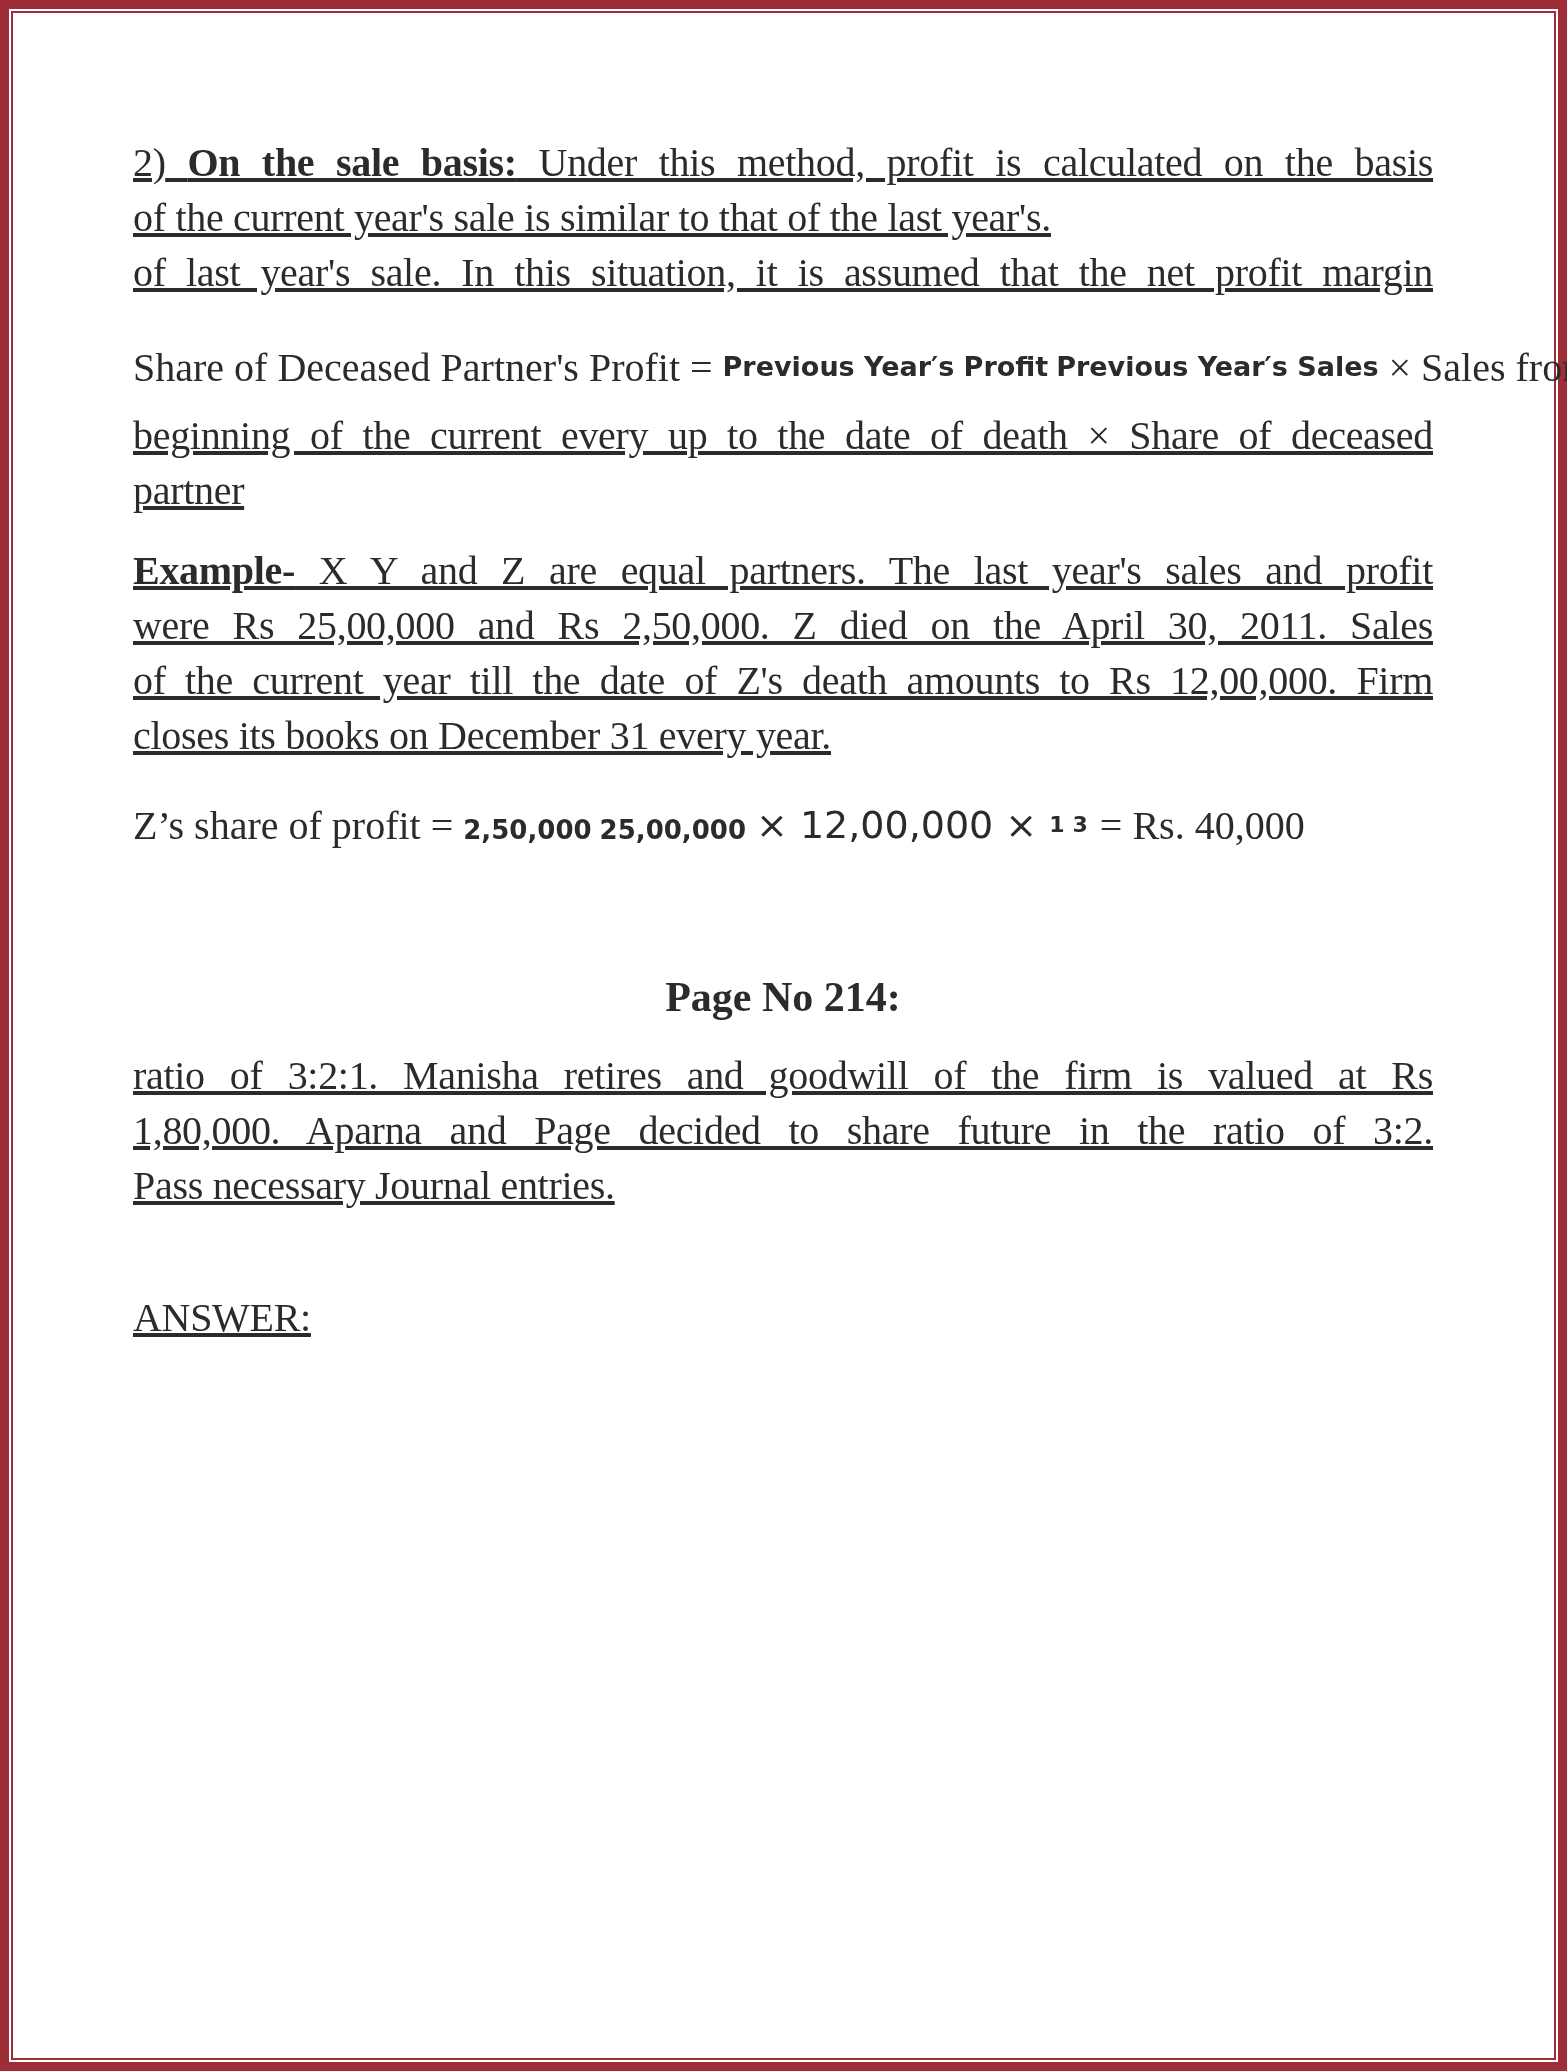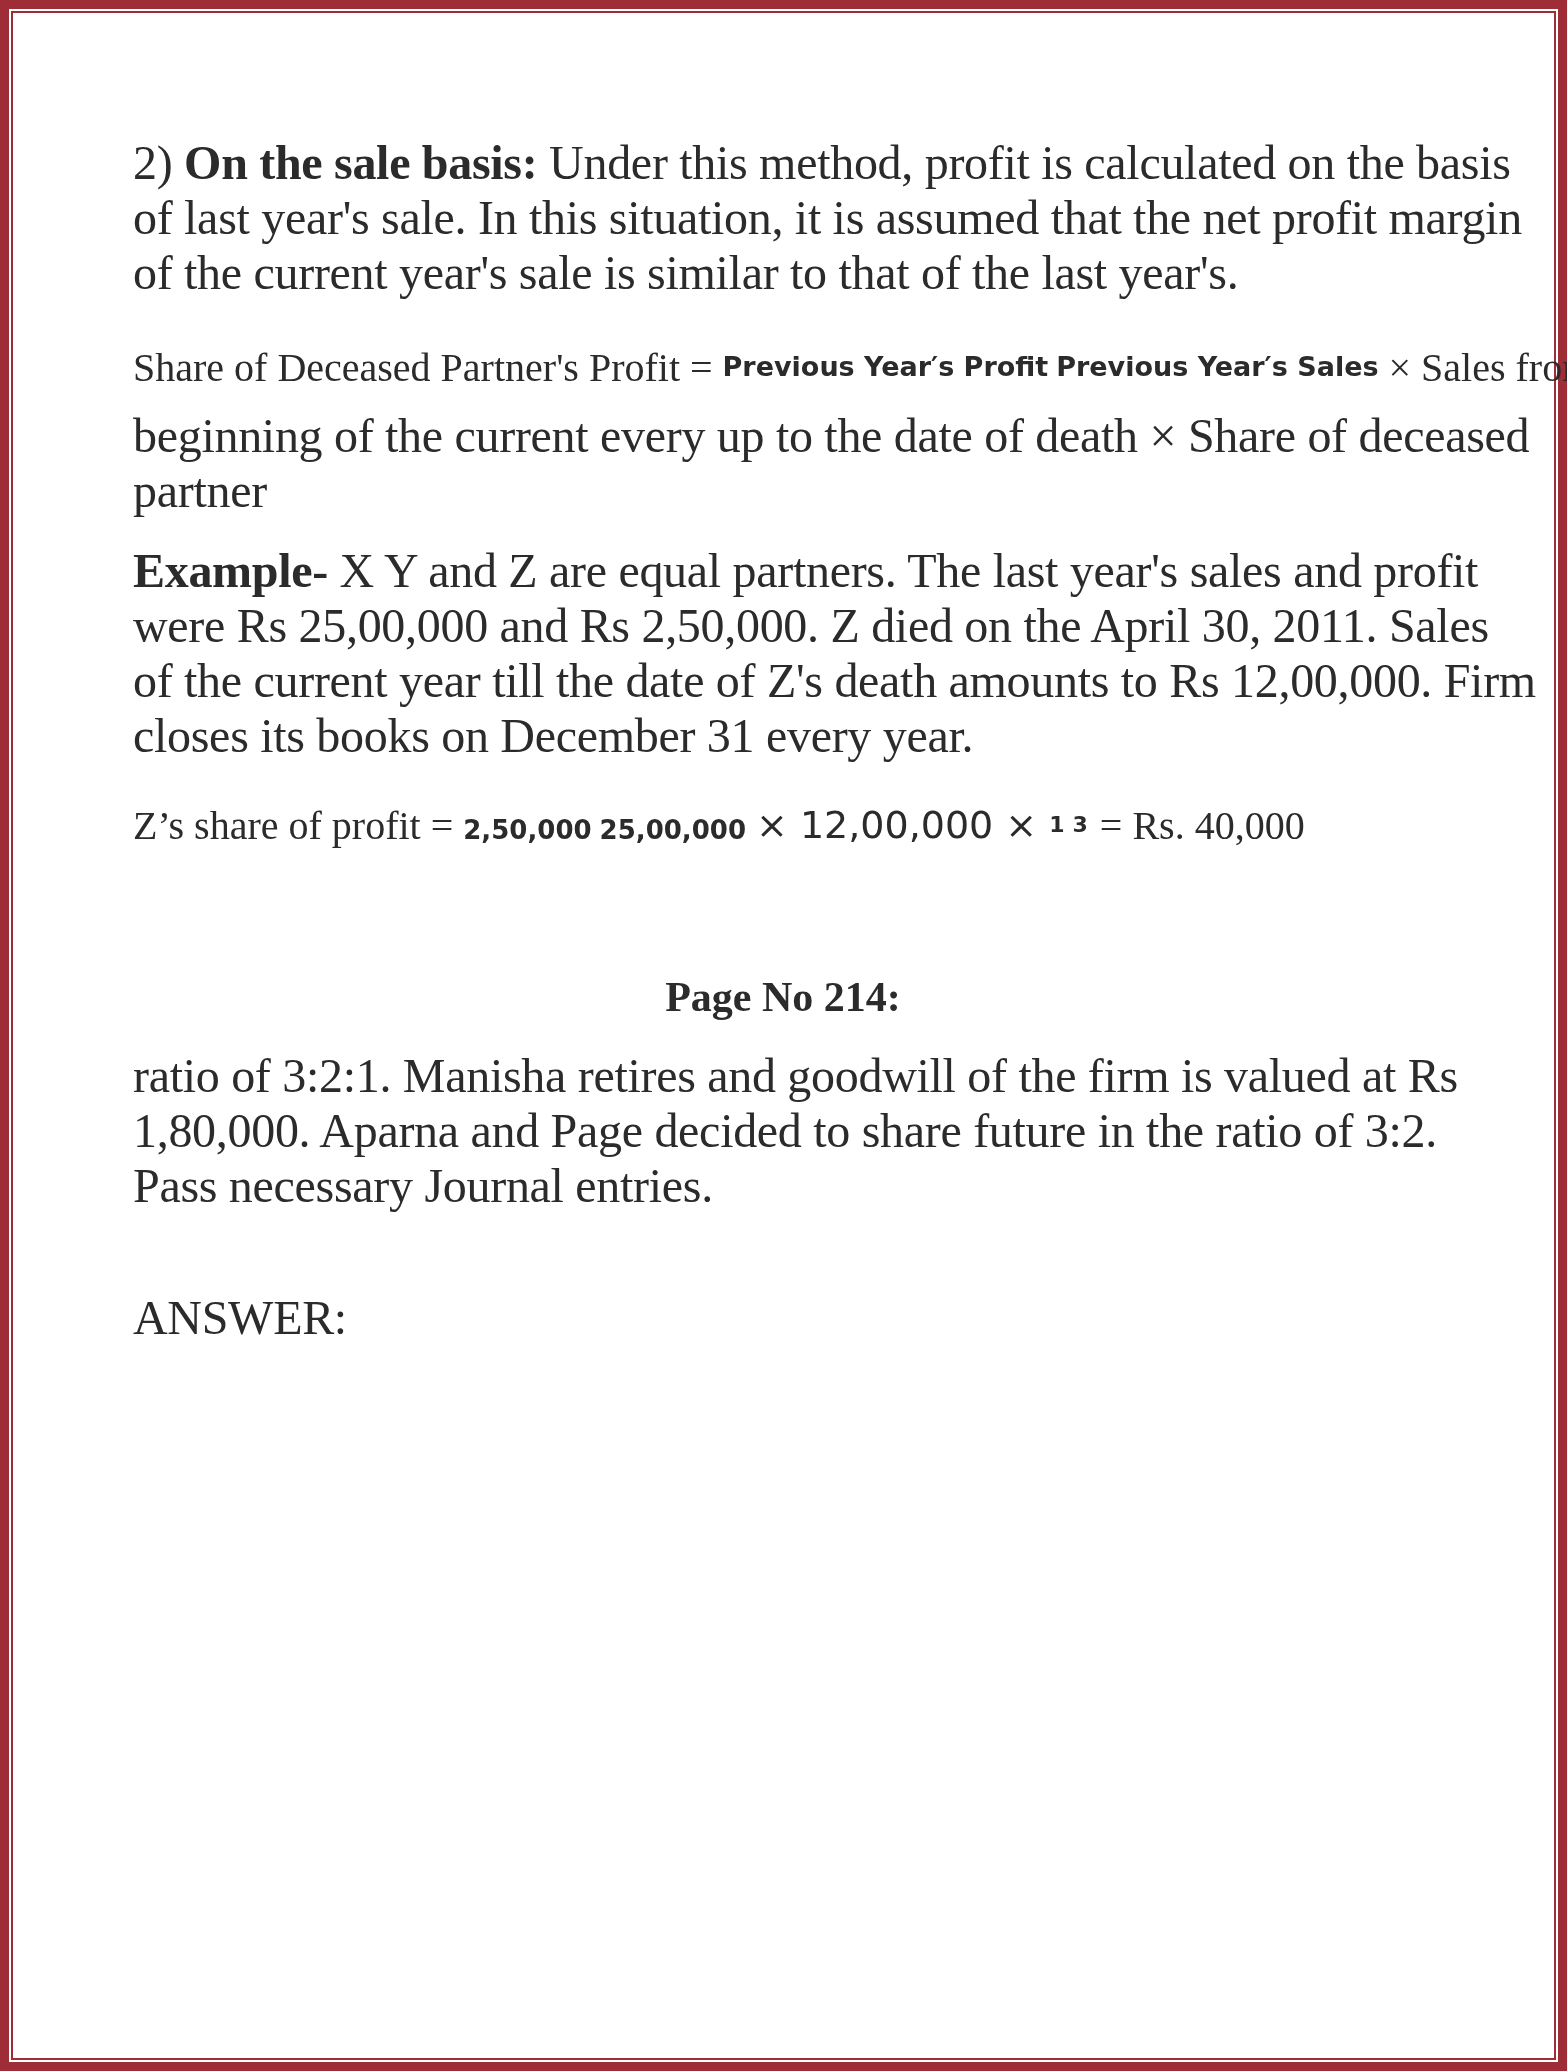--- a/index.html
+++ b/index.html
@@ -13,22 +13,22 @@
   }
   .frame-inner {
     position: absolute; left: 11px; top: 11px; right: 11px; bottom: 11px;
     border: 2px solid #9f2d38;
   }
   .content {
     position: absolute; left: 133px; width: 1300px; top: 0;
   }
   .para {
     position: absolute; left: 0; width: 1300px;
-    font-size: 48px; line-height: 55px; text-align: justify;
-    text-align-last: left; letter-spacing: -0.3px;
+    font-size: 40px; line-height: 55px; text-align: justify;
+    text-align-last: left; letter-spacing: -0.3px; text-decoration: underline;
   }
   .para b { font-weight: bold; }
   .line { display: block; text-align: justify; text-align-last: justify; white-space: nowrap; }
   .line.last { text-align-last: left; }
   .fracline {
     position: absolute; left: 0; width: 1300px; font-size: 40px; height: 70px;
     display: flex; align-items: center; white-space: nowrap;
   }
   .frac {
     display: inline-flex; align-items: center;
@@ -46,22 +46,22 @@
 </head>
 <body>
 
 <div class="frame-outer"></div>
 <div class="frame-inner"></div>
 
 <div class="content">
 
   <div class="para" style="top:135px;">
     <span class="line"><span>2)</span> <b>On the sale basis:</b><span> Under this method, profit is calculated on the basis</span></span>
+    <span class="line last">of the current year's sale is similar to that of the last year's.</span>
     <span class="line">of last year's sale. In this situation, it is assumed that the net profit margin</span>
-    <span class="line last">of the current year's sale is similar to that of the last year's.</span>
   </div>
 
   <div class="fracline" style="top:332px;">
     <span>Share of Deceased Partner's Profit =</span>
     <span class="frac" style="font-size:27px;">
       <span class="num">Previous Year′s Profit</span>
       <span class="bar"></span>
       <span class="den">Previous Year′s Sales</span>
     </span>
     <span style="margin-left:auto;">× Sales from the</span>

